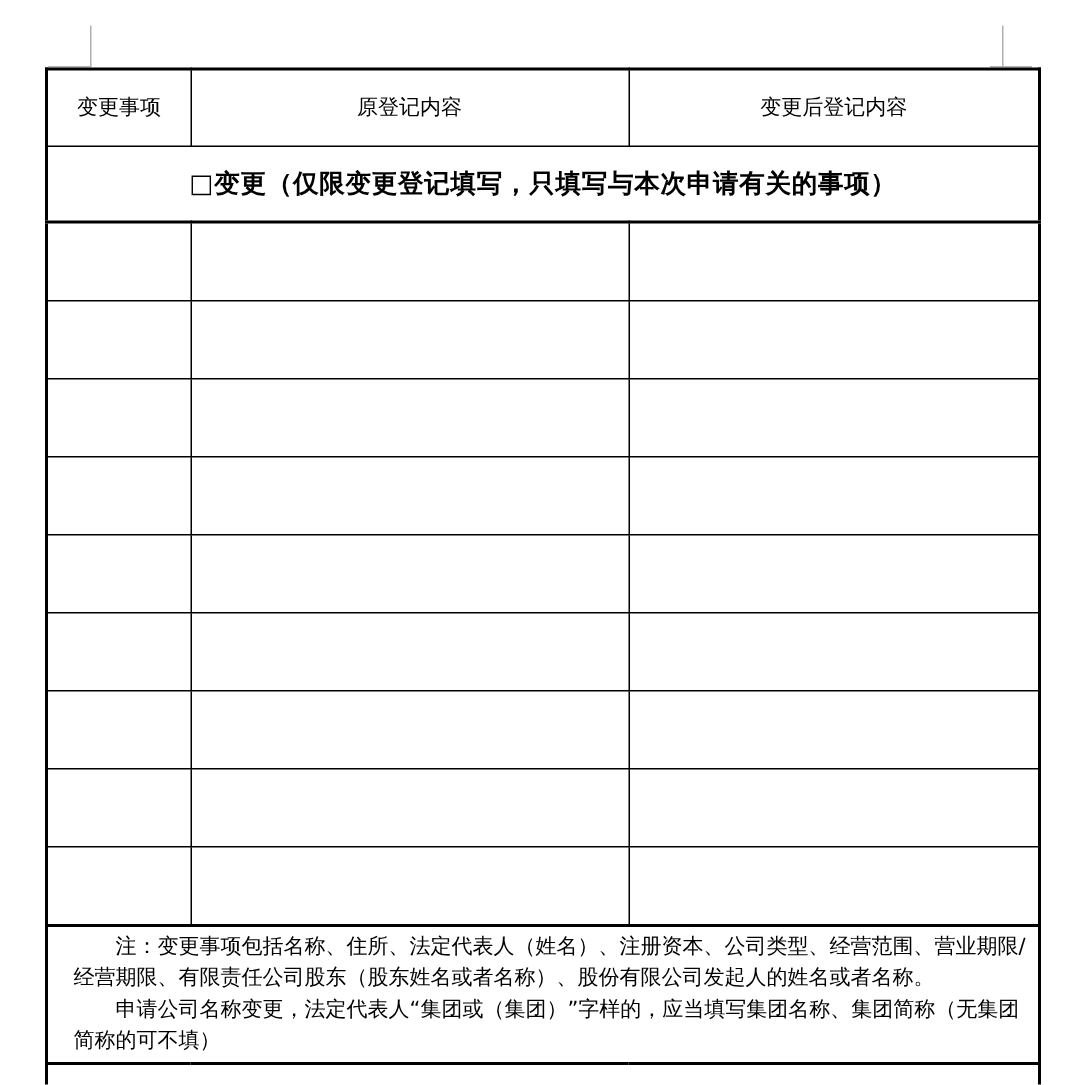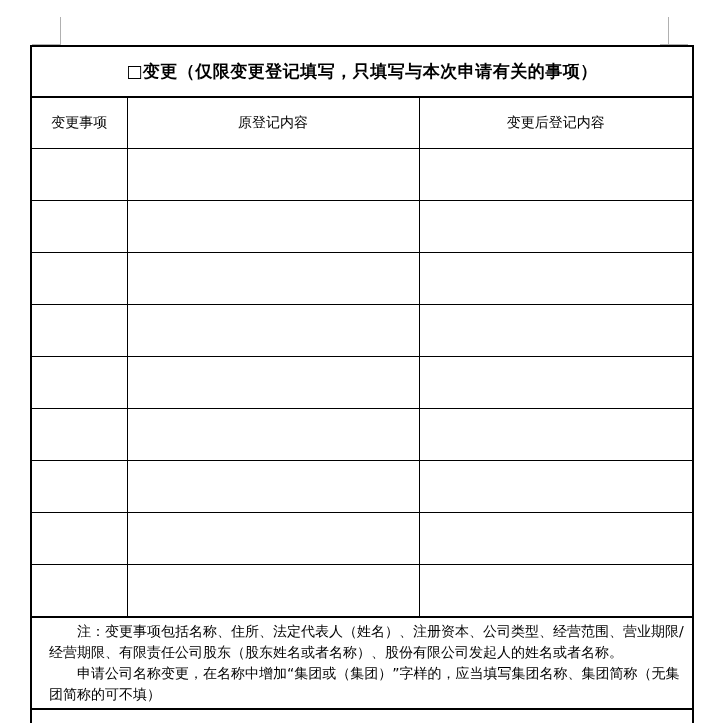--- a/index.html
+++ b/index.html
@@ -115,29 +115,29 @@
 <div class="form-wrap">
   <table class="form-table">
     <colgroup>
       <col class="col-item">
       <col class="col-orig">
       <col class="col-new">
     </colgroup>
     <tbody>
 
       <tr>
+        <td class="head-cell">变更事项</td>
+        <td class="head-cell">原登记内容</td>
+        <td class="head-cell">变更后登记内容</td>
+      </tr>
+
+      <tr>
         <td class="title-cell" colspan="3">
           <span class="chk">□</span><span>变更（仅限变更登记填写，只填写与本次申请有关的事项）</span>
         </td>
-      </tr>
-
-      <tr>
-        <td class="head-cell">变更事项</td>
-        <td class="head-cell">原登记内容</td>
-        <td class="head-cell">变更后登记内容</td>
       </tr>
 
       <tr>
         <td class="data-cell"></td>
         <td class="data-cell"></td>
         <td class="data-cell"></td>
       </tr>
       <tr>
         <td class="data-cell"></td>
         <td class="data-cell"></td>
@@ -175,21 +175,21 @@
       </tr>
       <tr class="last-data">
         <td class="data-cell"></td>
         <td class="data-cell"></td>
         <td class="data-cell"></td>
       </tr>
 
       <tr>
         <td class="note-cell" colspan="3">
           <p>注：变更事项包括名称、住所、法定代表人（姓名）、注册资本、公司类型、经营范围、营业期限/经营期限、有限责任公司股东（股东姓名或者名称）、股份有限公司发起人的姓名或者名称。</p>
-          <p>申请公司名称变更，在名称中增加“集团或（集团）”字样的，应当填写集团名称、集团简称（无集团简称的可不填）</p>
+          <p>申请公司名称变更，法定代表人“集团或（集团）”字样的，应当填写集团名称、集团简称（无集团简称的可不填）</p>
         </td>
       </tr>
 
       <tr>
         <td class="tail-cell" colspan="3"></td>
       </tr>
 
     </tbody>
   </table>
 </div>

